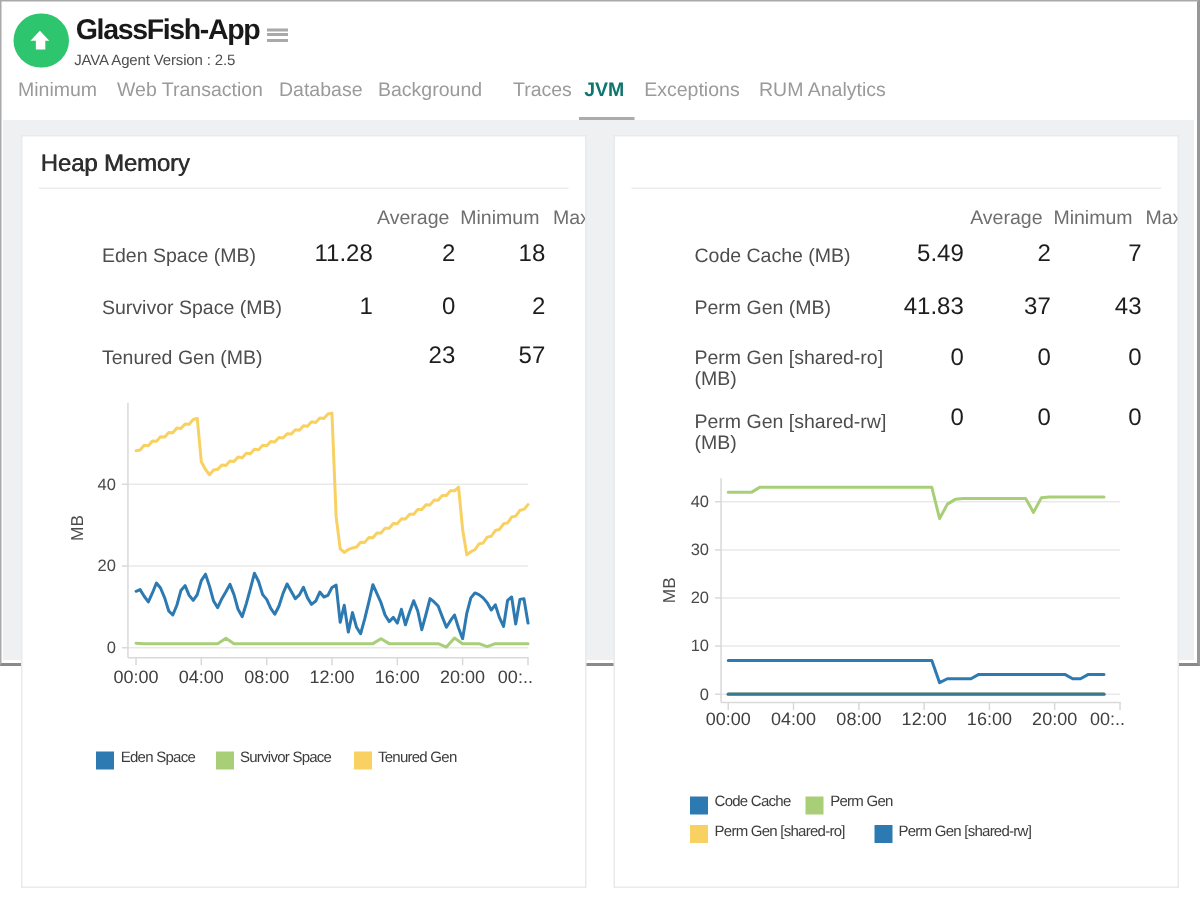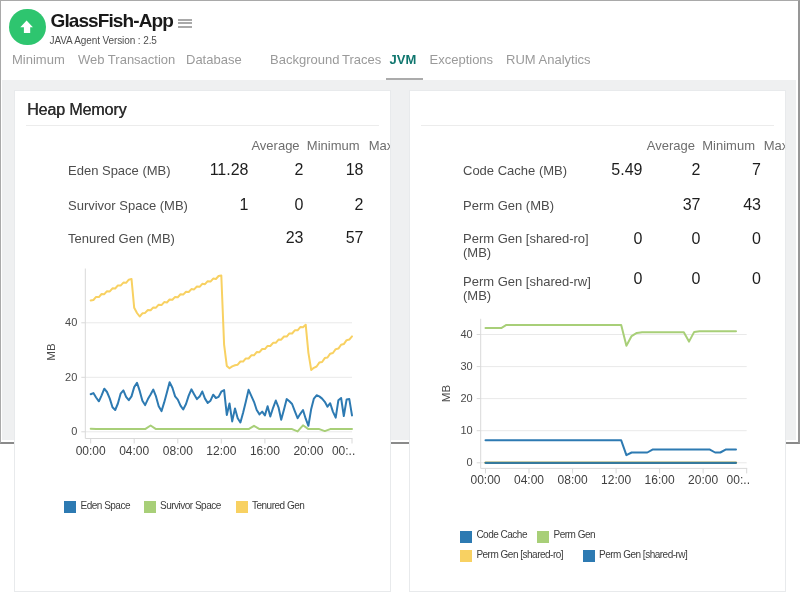--- a/index.html
+++ b/index.html
@@ -34,21 +34,21 @@
   <div style="position:absolute;left:177px;top:17.6px;width:14.3px;">
     <div style="height:2px;background:#a9a9a9;margin-bottom:1.6px;"></div>
     <div style="height:2px;background:#a9a9a9;margin-bottom:1.6px;"></div>
     <div style="height:2px;background:#a9a9a9;"></div>
   </div>
   <div style="position:absolute;left:48.5px;top:34px;font-size:10px;color:#4e4e4e;letter-spacing:-0.1px;">JAVA Agent Version : 2.5</div>
 
   <div class="tab" style="left:11px;">Minimum</div>
   <div class="tab" style="left:77px;">Web Transaction</div>
   <div class="tab" style="left:185px;">Database</div>
-  <div class="tab" style="left:269px;">Background</div>
+  <div class="tab" style="left:251px;">Background</div>
   <div class="tab" style="left:341px;">Traces</div>
   <div class="tab" style="left:388.5px;color:#0f766e;font-weight:bold;">JVM</div>
   <div class="tab" style="left:428.5px;">Exceptions</div>
   <div class="tab" style="left:505px;">RUM Analytics</div>
   <div style="position:absolute;left:384.9px;top:76.5px;width:37.1px;height:2px;background:#ababab;"></div>
 
   <div id="gray"></div>
 
   <div class="card" id="cardL">
     <div class="ctitle" style="left:12px;top:10.5px;">Heap Memory</div>
@@ -113,20 +113,21 @@
       <div class="th" style="left:290.0px;top:54.3px;width:120px;">Maximum</div>
       <div class="rowlab" style="left:53px;top:79.5px;">Code Cache (MB)</div>
       <div class="rowlab" style="left:53px;top:114.1px;">Perm Gen (MB)</div>
       <div class="rowlab" style="left:53px;top:147.0px;">Perm Gen [shared-ro]</div>
       <div class="rowlab" style="left:53px;top:161.0px;">(MB)</div>
       <div class="rowlab" style="left:53px;top:190.5px;">Perm Gen [shared-rw]</div>
       <div class="rowlab" style="left:53px;top:204.5px;">(MB)</div>
       <div class="tvr" style="left:112.5px;top:79.5px;width:120px;">5.49</div>
       <div class="tvr" style="left:170.5px;top:79.5px;width:120px;">2</div>
       <div class="tvr" style="left:231.0px;top:79.5px;width:120px;">7</div>
+      <div class="tvr" style="left:112.5px;top:114.1px;width:120px;">41.83</div>
       <div class="tvr" style="left:170.5px;top:114.1px;width:120px;">37</div>
       <div class="tvr" style="left:231.0px;top:114.1px;width:120px;">43</div>
       <div class="tvr" style="left:112.5px;top:148.9px;width:120px;">0</div>
       <div class="tvr" style="left:170.5px;top:148.9px;width:120px;">0</div>
       <div class="tvr" style="left:231.0px;top:148.9px;width:120px;">0</div>
       <div class="tvr" style="left:112.5px;top:188.5px;width:120px;">0</div>
       <div class="tvr" style="left:170.5px;top:188.5px;width:120px;">0</div>
       <div class="tvr" style="left:231.0px;top:188.5px;width:120px;">0</div>
     <svg width="375" height="500" viewBox="0 0 375 500">
 <line x1="70.7" y1="371.8" x2="336.68" y2="371.8" stroke="#e9e9e9" stroke-width="1"></line>

